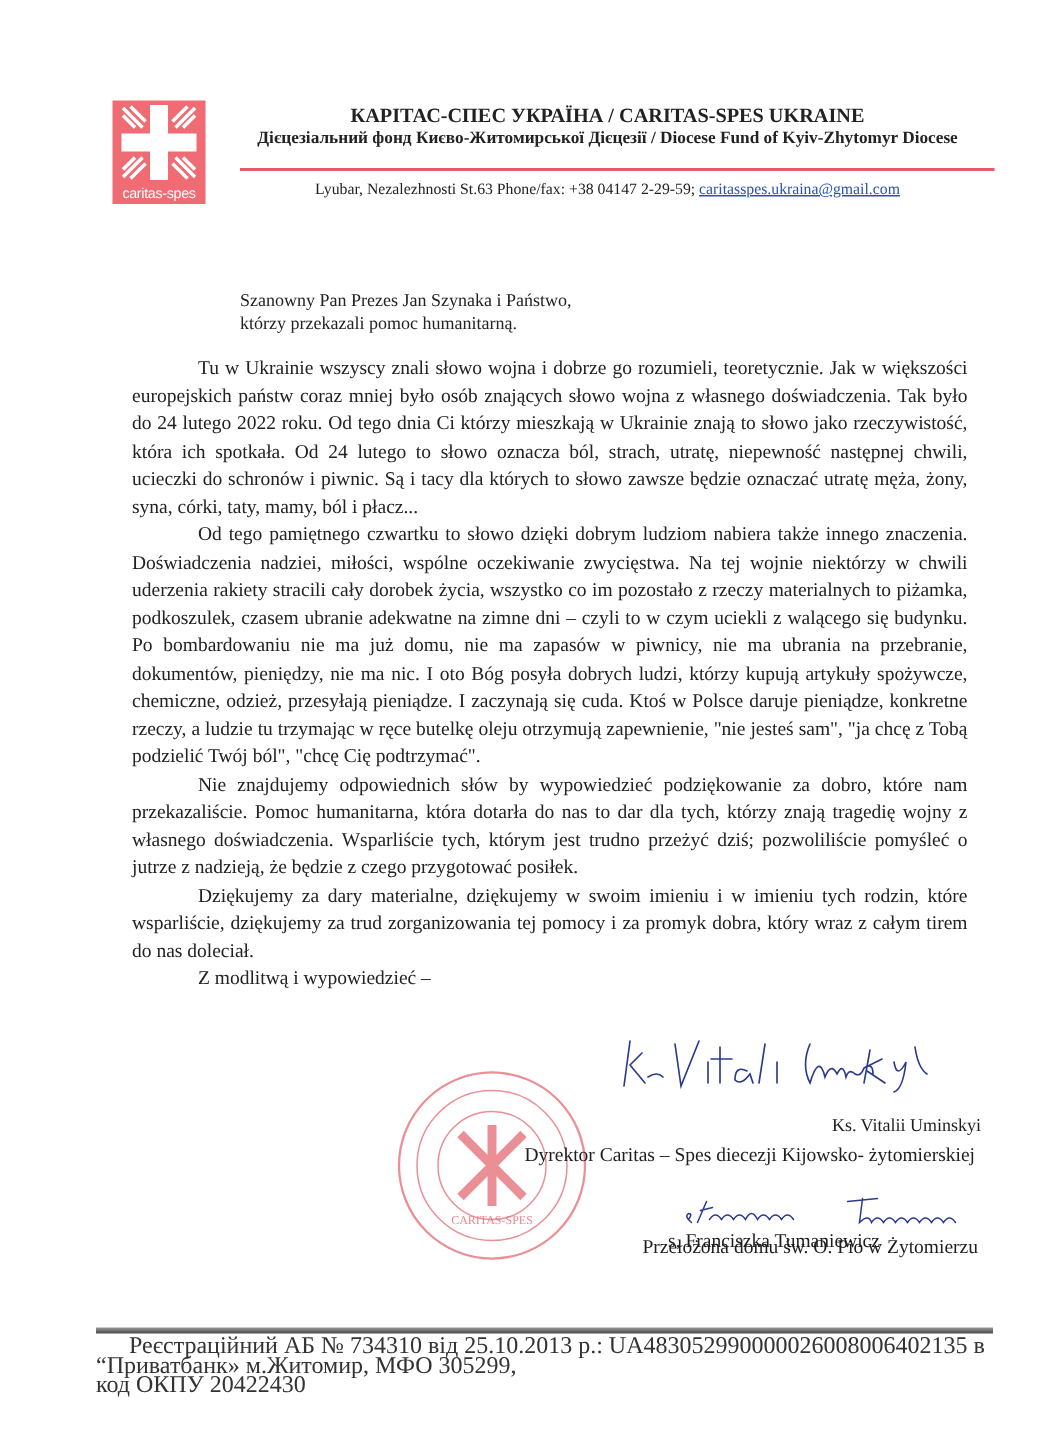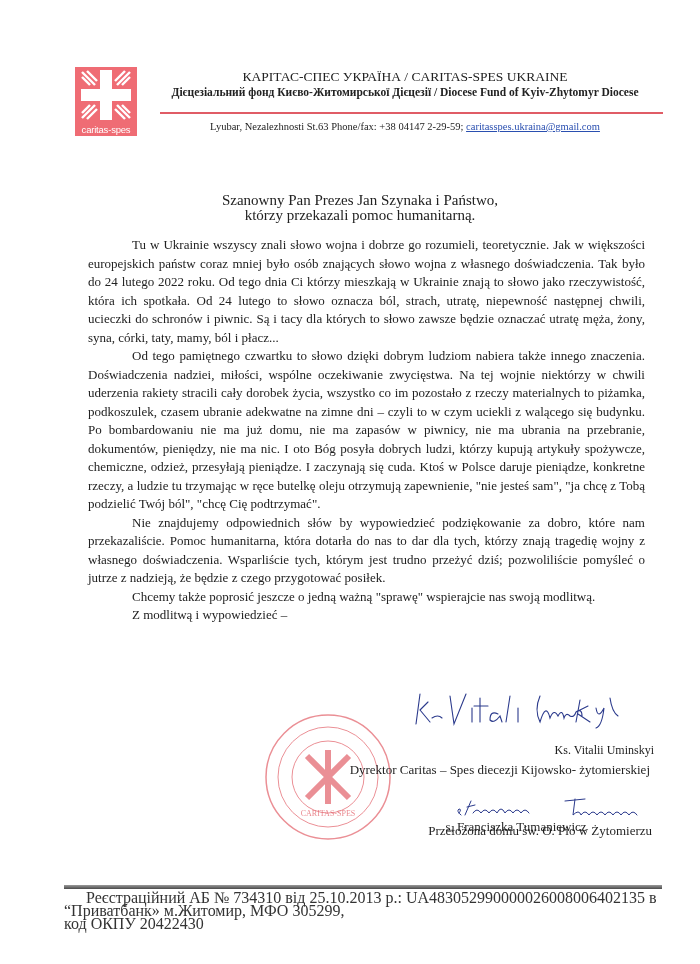--- a/index.html
+++ b/index.html
@@ -12,37 +12,37 @@
     background:#ef6c74;
   }
   .logo svg { position:absolute; left:0; top:0; }
   .logo-text {
     position:absolute; left:0; bottom:1px; width:100%; text-align:center;
     font-family:"Liberation Sans", "DejaVu Sans", sans-serif; font-size:9.5px; color:#ffffff;
     letter-spacing:-0.2px;
   }
   .hdr-title {
     position:absolute; left:160px; top:69px; width:490px; text-align:center;
-    font-weight:normal; font-size:13.5px; color:#222;
+    font-weight:bold; font-size:13.5px; color:#222;
   }
   .hdr-sub {
     position:absolute; left:160px; top:85px; width:490px; text-align:center;
     font-weight:bold; font-size:11.5px; line-height:14px; color:#222;
   }
   .hdr-rule {
     position:absolute; left:160px; top:112px; width:503px; height:2px; background:#e05c66;
   }
   .hdr-addr {
     position:absolute; left:160px; top:120px; width:490px; text-align:center;
     font-size:10.5px; line-height:14px; color:#222;
   }
   .hdr-addr a { color:#2a4fb0; text-decoration:underline;margin-top:45px; }
   .salutation {
-    position:absolute; left:160px; top:193px; width:400px; text-align:center;
-    font-size:15px; line-height:15px; color:#222;
+    position:absolute; left:160px; top:193px; width:400px; 
+    font-size:12px; line-height:15px; color:#222;
   }
   .body {
     position:absolute; left:88px; top:236px; width:557px;
     font-size:13px; line-height:18.5px; text-align:justify; color:#222;
   }
   .body p { margin:0; text-indent:44px; }
   .body p.noindent { text-indent:44px; }
   .sig1 {
     position:absolute; left:410px; top:688px; width:250px; height:45px;
   }
@@ -115,21 +115,21 @@
 
 <div class="salutation">
   <div>Szanowny Pan Prezes Jan Szynaka i Państwo,</div>
   <div>którzy przekazali pomoc humanitarną.</div>
 </div>
 
 <div class="body">
   <p>Tu w Ukrainie wszyscy znali słowo wojna i dobrze go rozumieli, teoretycznie. Jak w większości europejskich państw coraz mniej było osób znających słowo wojna z własnego doświadczenia. Tak było do 24 lutego 2022 roku. Od tego dnia Ci którzy mieszkają w Ukrainie znają to słowo jako rzeczywistość, która ich spotkała. Od 24 lutego to słowo oznacza ból, strach, utratę, niepewność następnej chwili, ucieczki do schronów i piwnic. Są i tacy dla których to słowo zawsze będzie oznaczać utratę męża, żony, syna, córki, taty, mamy, ból i płacz...</p>
   <p>Od tego pamiętnego czwartku to słowo dzięki dobrym ludziom nabiera także innego znaczenia. Doświadczenia nadziei, miłości, wspólne oczekiwanie zwycięstwa. Na tej wojnie niektórzy w chwili uderzenia rakiety stracili cały dorobek życia, wszystko co im pozostało z rzeczy materialnych to piżamka, podkoszulek, czasem ubranie adekwatne na zimne dni – czyli to w czym uciekli z walącego się budynku. Po bombardowaniu nie ma już domu, nie ma zapasów w piwnicy, nie ma ubrania na przebranie, dokumentów, pieniędzy, nie ma nic. I oto Bóg posyła dobrych ludzi, którzy kupują artykuły spożywcze, chemiczne, odzież, przesyłają pieniądze. I zaczynają się cuda. Ktoś w Polsce daruje pieniądze, konkretne rzeczy, a ludzie tu trzymając w ręce butelkę oleju otrzymują zapewnienie, "nie jesteś sam", "ja chcę z Tobą podzielić Twój ból", "chcę Cię podtrzymać".</p>
   <p>Nie znajdujemy odpowiednich słów by wypowiedzieć podziękowanie za dobro, które nam przekazaliście. Pomoc humanitarna, która dotarła do nas to dar dla tych, którzy znają tragedię wojny z własnego doświadczenia. Wsparliście tych, którym jest trudno przeżyć dziś; pozwoliliście pomyśleć o jutrze z nadzieją, że będzie z czego przygotować posiłek.</p>
-  <p>Chcemy także poprosić jeszcze o jedną ważną "sprawę" wspierajcie nas swoją modlitwą.</p>
+  <p>Dziękujemy za dary materialne, dziękujemy w swoim imieniu i w imieniu tych rodzin, które wsparliście, dziękujemy za trud zorganizowania tej pomocy i za promyk dobra, który wraz z całym tirem do nas doleciał.</p>
   <p class="noindent">Z modlitwą i wypowiedzieć –</p>
 </div>
 
 <svg class="stamp" viewBox="0 0 130 130">
   <g fill="none" stroke="#e46a72" opacity="0.75">
     <circle cx="65" cy="65" r="62" stroke-width="1.5"></circle>
     <circle cx="65" cy="65" r="50" stroke-width="1"></circle>
     <circle cx="65" cy="65" r="36" stroke-width="1"></circle>
     <line x1="44" y1="44" x2="86" y2="86" stroke-width="6"></line>
     <line x1="86" y1="44" x2="44" y2="86" stroke-width="6"></line>

